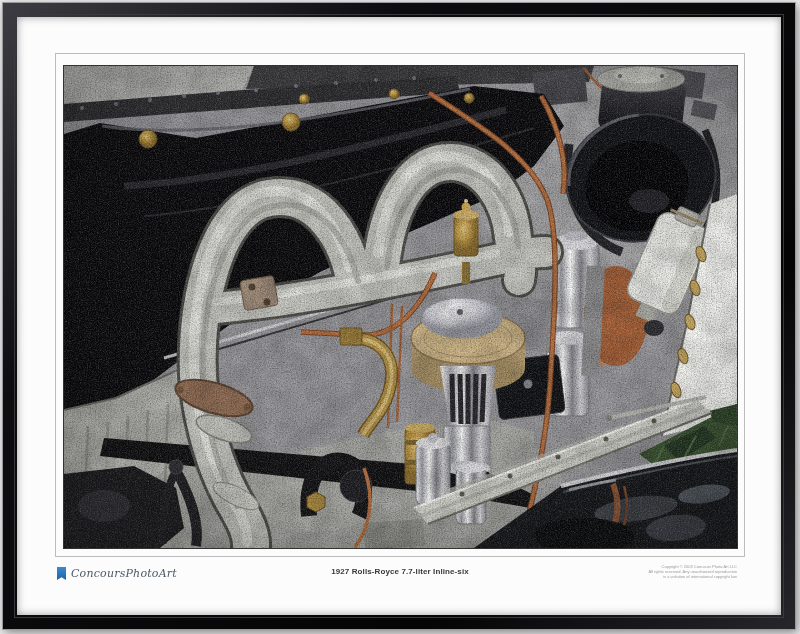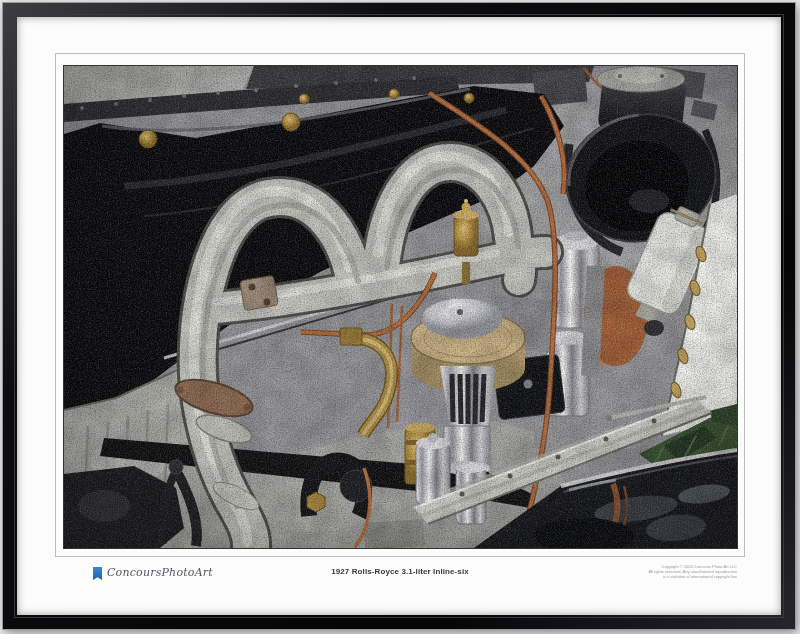--- a/index.html
+++ b/index.html
@@ -8,21 +8,21 @@
   .frame{position:absolute;left:3px;top:3px;right:5px;bottom:5px;
          background:linear-gradient(135deg,#3c3c42 0%,#0d0d0f 28%,#050506 74%,#26262b 100%);
          box-shadow:0 0 0 1px #9a9a9e, 2px 3px 9px rgba(0,0,0,.45);}
   .frame::after{content:"";position:absolute;inset:11px;border:1px solid #3a3a3e;pointer-events:none;}
   .poster{position:absolute;left:17px;top:17px;width:764px;height:598px;background:#fcfcfc;
           box-shadow:inset 0 0 9px rgba(0,0,0,.38);}
   .rule{position:absolute;left:55px;top:53px;width:688px;height:502px;border:1px solid #bcbcbc;}
   .photo{position:absolute;left:63px;top:65px;width:673px;height:482px;background:#98989b;
          border:1px solid #333;box-sizing:content-box;}
   .photo svg{display:block;}
-  .logo-row{position:absolute;left:57px;top:566px;display:flex;align-items:flex-start;margin-left:36px;}
+  .logo-row{position:absolute;left:57px;top:566px;display:flex;align-items:center;}
   .logo-mark{width:9px;height:13px;background:linear-gradient(#3d8ad2,#1f63a8);margin-right:5px;margin-top:1px;
              clip-path:polygon(0 0,100% 0,100% 100%,50% 78%,0 100%);}
   .logo-text{font-family:"DejaVu Serif",serif;font-style:italic;font-size:11px;color:#4e5a66;letter-spacing:.2px;}
   .title{position:absolute;left:0;right:0;top:567px;text-align:center;font-size:8px;font-weight:bold;
          color:#3a3a3a;letter-spacing:.1px;}
   .copyright{position:absolute;right:63px;top:564px;text-align:right;font-size:4px;line-height:5px;color:#9b9b9b;}
 </style>
 </head>
 <body>
 
@@ -355,20 +355,20 @@
       <rect x="0" y="0" width="673" height="482" filter="url(#speckW)" opacity=".25"></rect>
       <rect x="0" y="0" width="673" height="482" fill="url(#vig)"></rect>
     </svg>
   </div>
 
   <div class="logo-row">
     <span class="logo-mark"></span>
     <span class="logo-text">ConcoursPhotoArt</span>
   </div>
 
-  <div class="title">1927 Rolls-Royce 3.1-liter Inline-six</div>
+  <div class="title">1927 Rolls-Royce 7.7-liter Inline-six</div>
 
   <div class="copyright">
     <div>Copyright © 2003 Concours Photo Art LLC</div>
     <div>All rights reserved. Any unauthorized reproduction</div>
     <div>is a violation of international copyright law</div>
   </div>
 </div>
 
 </body></html>

